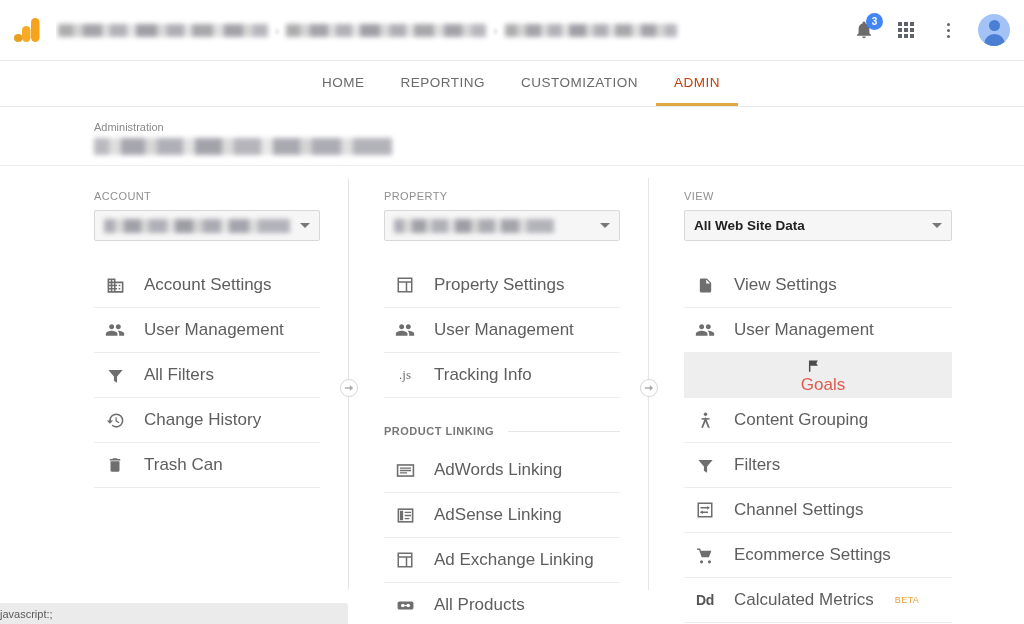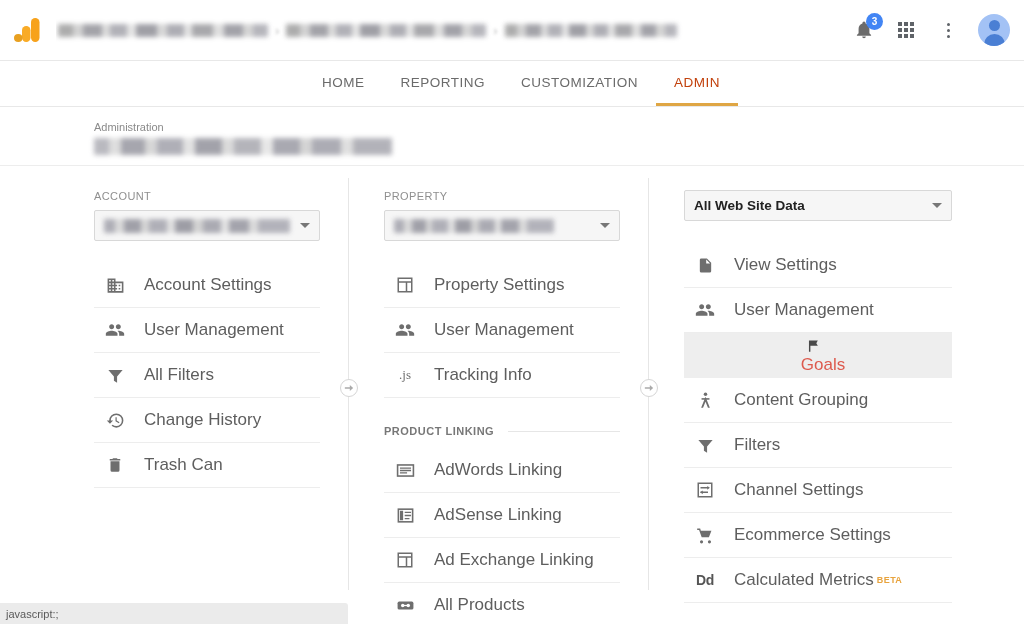--- a/index.html
+++ b/index.html
@@ -156,42 +156,41 @@
     display: flex; align-items: center; justify-content: center;
     color: #6e6e6e;
   }
   .menu-item .mi-label { font-size: 17px; color: #5e5e5e; }
   .menu-item.selected .mi-label { color: #dd5a4e; }
   .mi-icon svg { display: block; }
   .js-glyph { font-size: 13px; color: #6e6e6e; font-family: "Liberation Serif", serif; }
   .dd-glyph { font-size: 14px; color: #555; font-weight: bold; letter-spacing: -0.3px; }
   .beta {
     font-size: 9px; color: #e8a33d; letter-spacing: .4px;
-    margin-left: 3px; font-weight: bold;
+    margin-left: 21px; font-weight: normal;
   }
 
   .section-head {
     display: flex; align-items: center;
     margin-top: 18px; margin-bottom: 2px;
     height: 30px;
   }
   .section-head .sh-text {
     font-size: 11px; color: #777; letter-spacing: .5px; font-weight: bold;
     white-space: nowrap;
   }
   .section-head .sh-rule { flex: 1; height: 1px; background: #e6e6e6; margin-left: 14px; }
 
   
   .statusbar {
     position: absolute; left: 0; bottom: 0;
     width: 348px; height: 21px;
     background: #ebebeb;
     border-top-right-radius: 3px;
     display: flex; align-items: center;
-    padding-left: 6px;
     font-size: 11px; color: #5a5a5a;
     z-index: 5;
   }
 </style>
 </head>
 <body>
 
 <div class="topbar">
 
   <svg class="ga-logo" viewBox="0 0 30 30">
@@ -409,20 +408,21 @@
               <path stroke="#fff" stroke-width="1.6" d="M8.5 12h7"></path>
             </svg>
         </span>
         <span class="mi-label">All Products</span>
       </div>
 
     </div>
   </div>
 
   <div class="col col-view">
+    <div class="col-label">VIEW</div>
 
     <div class="select">
       <span class="select-value-text">All Web Site Data</span>
       <span class="caret"></span>
     </div>
 
     <div class="menu">
 
       <div class="menu-item">
         <span class="mi-icon">

